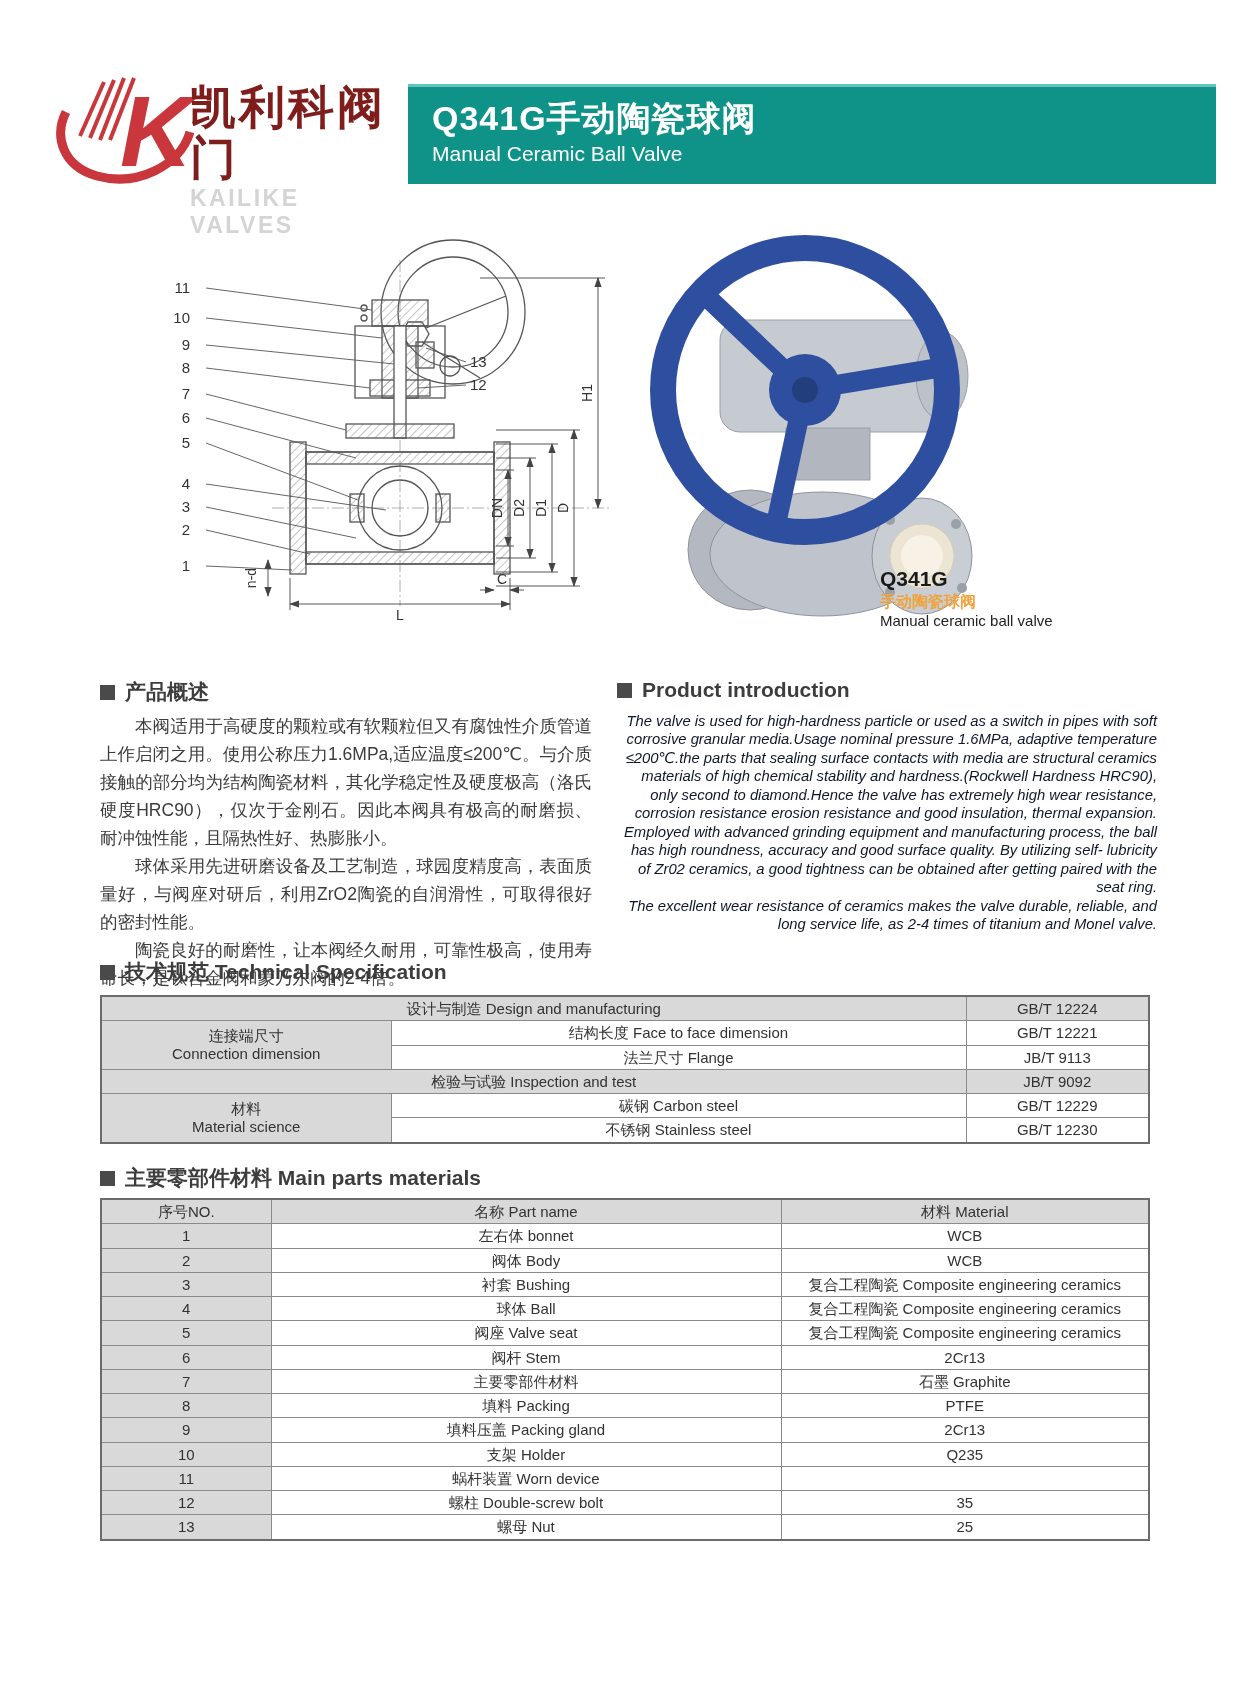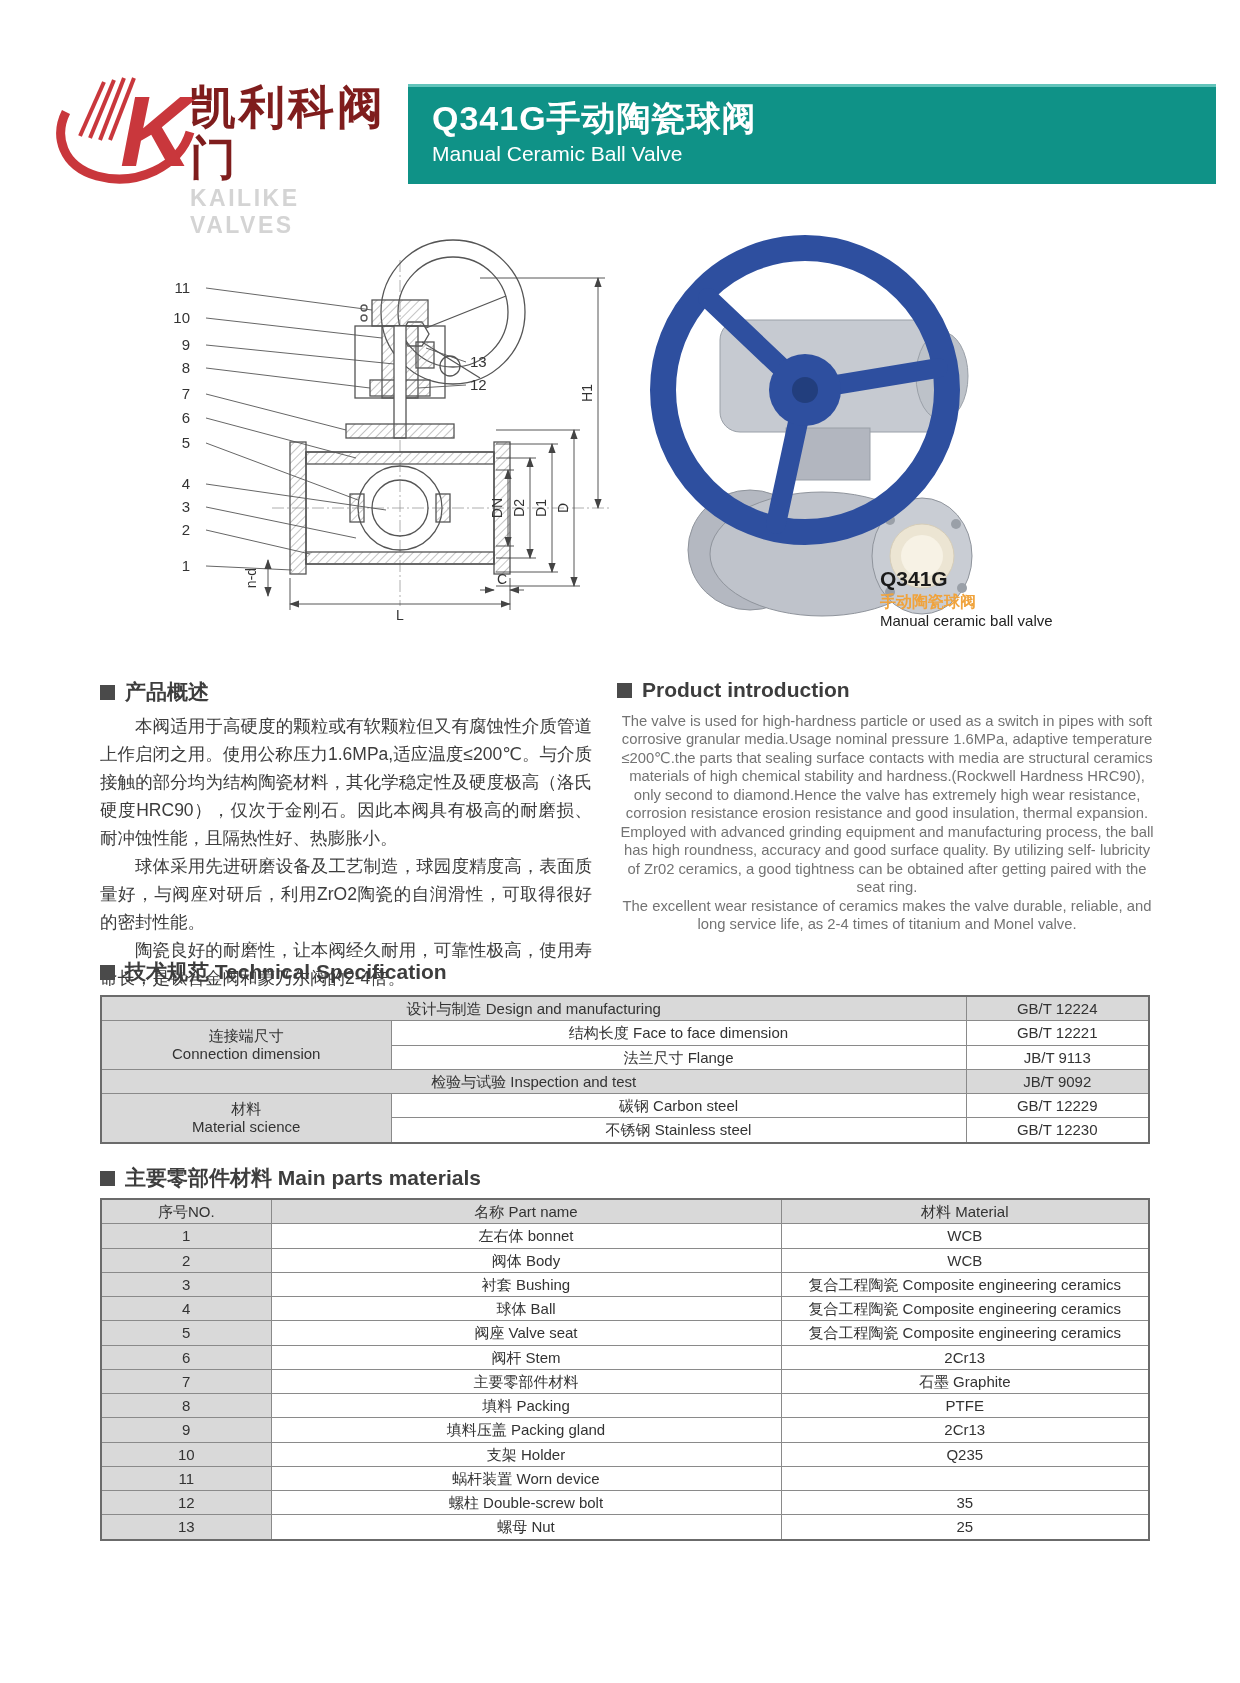--- a/index.html
+++ b/index.html
@@ -26,21 +26,21 @@
   .cap-en{font-size:15px;color:#222;}
 
   
   .sec-head{position:absolute;font-size:21px;font-weight:bold;color:#3d3d3d;display:flex;align-items:center;gap:10px;}
   .sq{display:inline-block;width:15px;height:15px;background:#4a4a4a;}
 
   
   .cn-col{position:absolute;left:100px;top:712px;width:492px;}
   .cn-col p{margin:0;font-size:17.5px;line-height:1.6;color:#3c3c3c;text-align:justify;text-indent:2em;}
   .en-col{position:absolute;left:617px;top:712px;width:540px;}
-  .en-col p{margin:0;font-size:14.8px;line-height:1.25;color:#737373;text-align:center;}
+  .en-col p{margin:0;font-size:14.8px;line-height:1.25;color:#0f172a;text-align:right;font-style:italic;}
 
   
   table{border-collapse:collapse;table-layout:fixed;}
   .spec-table{position:absolute;left:100px;top:995px;width:1048px;}
   .parts-table{position:absolute;left:100px;top:1198px;width:1048px;}
   td,th{border:1px solid #8a8a8a;font-size:15px;font-weight:normal;color:#333;text-align:center;
         padding:3px 6px;height:24px;box-sizing:border-box;line-height:1.15;}
   .spec-table{border:2px solid #6b6b6b;}
   .parts-table{border:2px solid #6b6b6b;}
   .g{background:#d9d9d9;}

